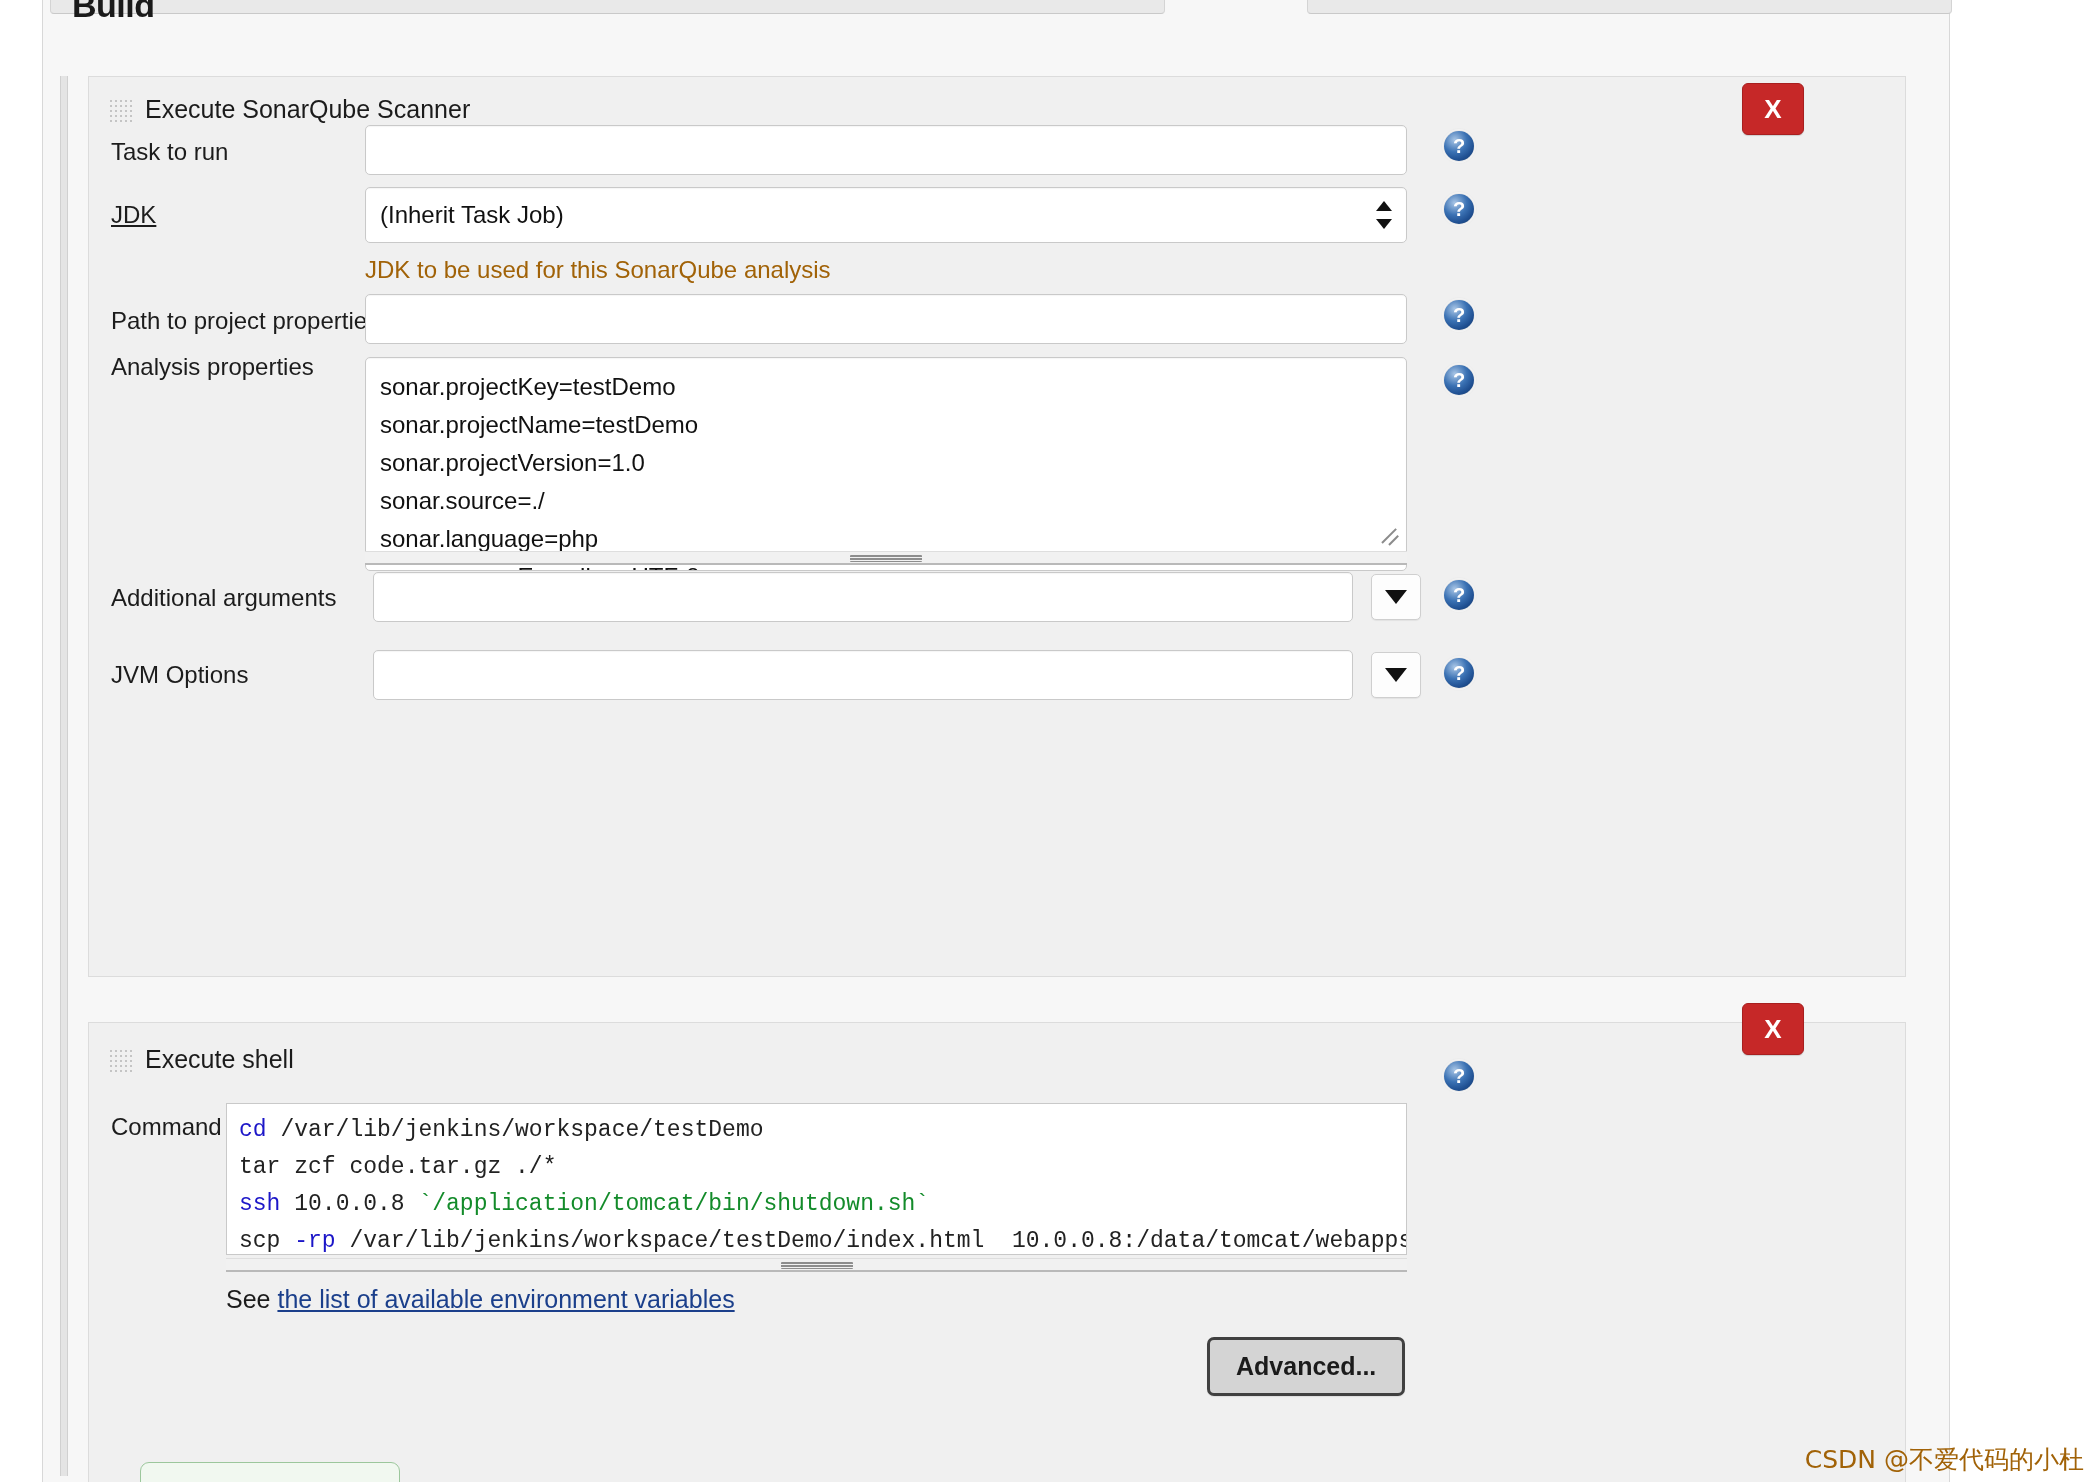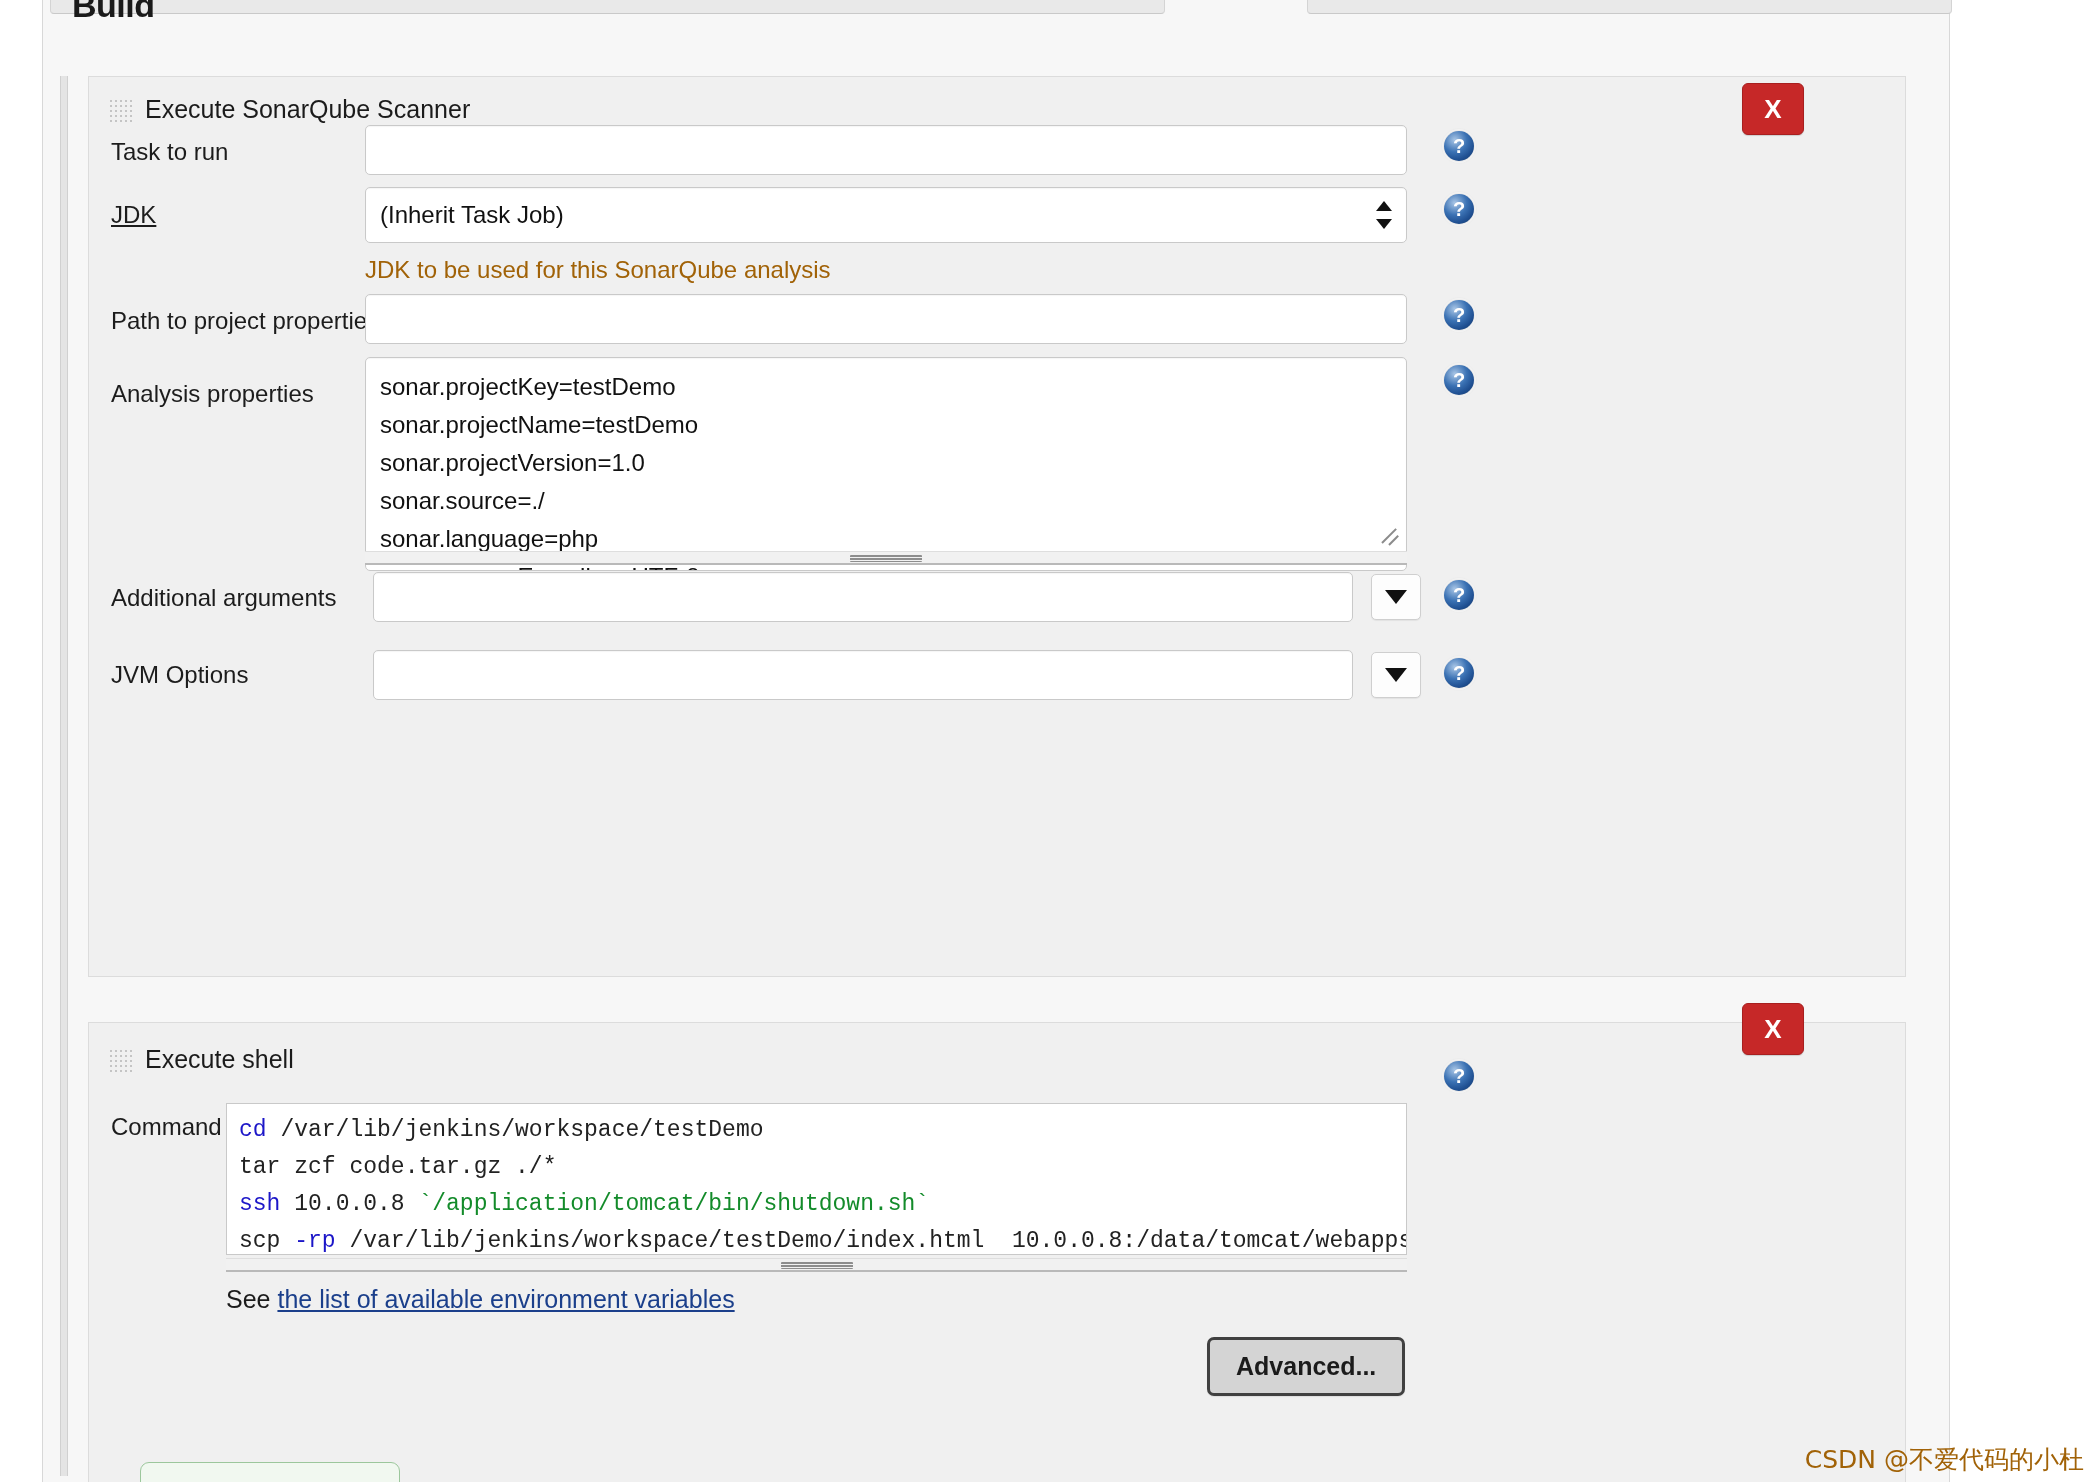--- a/index.html
+++ b/index.html
@@ -322,21 +322,21 @@
           <i class="down"></i>
       </span>
     </div>
     <div class="help-icon" style="left:1355px; top:117px;"></div>
     <div class="helper-note" style="left:276px; top:179px;">JDK to be used for this SonarQube analysis</div>
 
     <div class="field-label" style="left:22px; top:230px;">Path to project properties</div>
     <input class="txt-input" style="left: 276px; top: 217px; width: 1042px; height: 50px;" value="">
     <div class="help-icon" style="left:1355px; top:223px;"></div>
 
-    <div class="field-label" style="left:22px; top:303px;text-align:right;">Analysis properties</div>
+    <div class="field-label" style="left:22px; top:276px;text-align:right;">Analysis properties</div>
     <div class="area" style="left:276px; top:280px; width:1042px; height:214px;">sonar.projectKey=testDemo
 sonar.projectName=testDemo
 sonar.projectVersion=1.0
 sonar.source=./
 sonar.language=php
 sonar.sourceEncoding=UTF-8</div>
     <div class="resize-grip" style="left:1292px; top:448px;"></div>
     <div class="drag-bar" style="left:276px; top:474px; width:1042px;">
         <span></span>
       </div>

